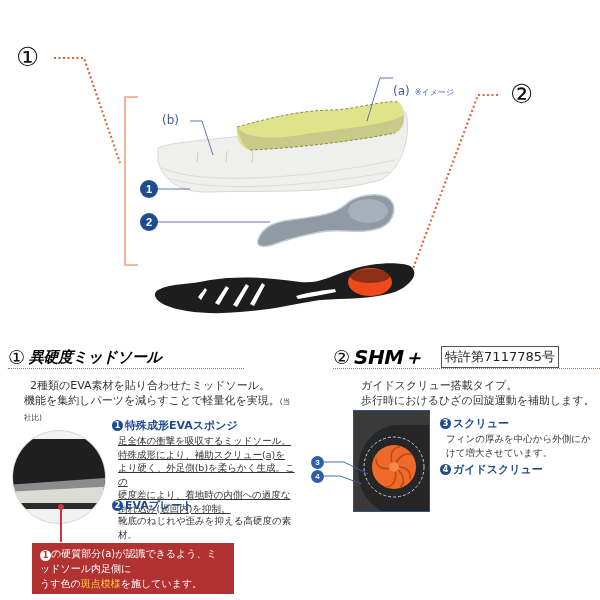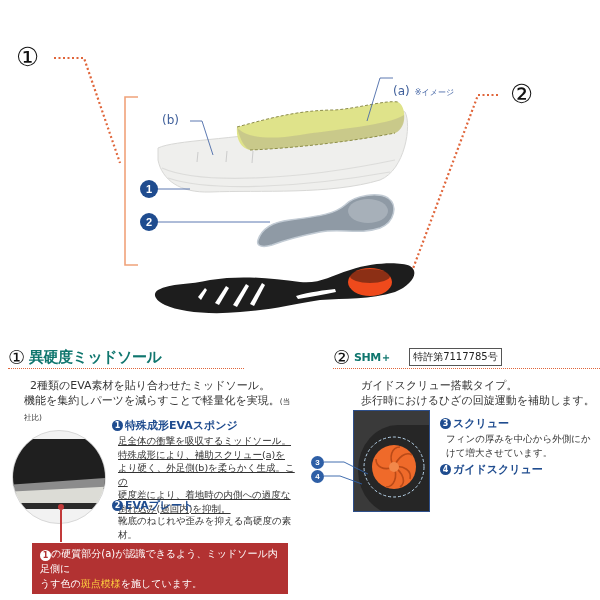--- a/index.html
+++ b/index.html
@@ -9,27 +9,27 @@
   .circled-big { font-size: 26px; color: #111; line-height: 1; font-family: "DejaVu Sans", sans-serif; }
   .label-blue { color: #3f5f9a; font-size: 12px; }
   .note-blue { color: #4a6aa8; font-size: 8px; }
   .num-badge {
     position: absolute; width: 18px; height: 18px; border-radius: 50%;
     background: #1f4c8f; color: #fff; font-weight: bold; font-size: 11px;
     display: flex; align-items: center; justify-content: center;
     font-family: "Liberation Sans", sans-serif;
   }
   .num-badge.sm { width: 13px; height: 13px; font-size: 8px; }
-  .sec-title { font-weight: bold; font-size: 15px; color: #0f766e; letter-spacing: -0.5px; }
+  .sec-title { font-weight: bold; font-size: 15px; color: #000000; letter-spacing: -0.5px; font-style: italic; }
   .dotted-rule { border-bottom: 1.5px dotted #e0653a; }
   .body-txt { font-size: 11px; line-height: 15px; color: #333; }
   .small-txt { font-size: 9.5px; line-height: 13.5px; color: #333; }
   .sub-title { font-weight: bold; font-size: 11px; color: #1f4c8f; display: flex; align-items: center; gap: 2px; }
   .sub-title .b { display: inline-flex; width: 11px; height: 11px; border-radius: 50%; background: #1f4c8f; color: #fff; font-size: 8px; align-items: center; justify-content: center; }
-  .patent { border: 1px solid #555; font-size: 10px; padding: 1px 3px; color: #222; }
+  .patent { border: 1px solid #555; font-size: 13px; padding: 1px 3px; color: #222; }
   .red-box { background: #b23232; color: #fff; font-size: 10px; line-height: 15px; padding: 3px 8px; }
   .red-box .hl { color: #ffd23f; }
   .red-box .b { display: inline-flex; width: 11px; height: 11px; border-radius: 50%; background: #fff; color: #b23232; font-size: 8px; font-weight: bold; align-items: center; justify-content: center; vertical-align: -1px; }
 </style>
 </head>
 <body>
 
 <div class="abs" style="left:0;top:0;width:600px;height:330px;">
 
   <svg class="abs" style="left:0;top:0;" width="600" height="330" viewBox="0 0 600 330">
@@ -127,34 +127,34 @@
     <div class="sub-title">
       <span class="b">2</span>
       <span>EVAプレート</span>
     </div>
     <div class="small-txt" style="padding-left:6px;margin-top:1px;">
       <div>靴底のねじれや歪みを抑える高硬度の素材。</div>
       <div>着地の安定性を高めます。</div>
     </div>
   </div>
 
-  <div class="abs red-box" style="left:32px;top:203px;width:256px;">
+  <div class="abs red-box" style="left:32px;top:203px;width:202px;">
     <div>
       <span class="b">1</span><span>の硬質部分(a)が認識できるよう、ミッドソール内足側に</span>
     </div>
     <div>
       <span>うす色の</span><span class="hl">斑点模様</span><span>を施しています。</span>
     </div>
   </div>
 </div>
 
 <div class="abs" style="left:300px;top:340px;width:300px;height:260px;">
   <div class="abs dotted-rule" style="left:33px;top:6px;width:267px;height:23px;display:flex;align-items:center;gap:4px;">
     <span style="font-size:19px;color:#111;">②</span>
-    <span class="sec-title" style="font-size:11px;">SHM＋</span>
+    <span class="sec-title" style="font-size:20px;">SHM＋</span>
     <span class="patent" style="margin-left:14px;">特許第7117785号</span>
   </div>
 
   <div class="abs body-txt" style="left:61px;top:38px;width:240px;">
     <div>ガイドスクリュー搭載タイプ。</div>
     <div>歩行時におけるひざの回旋運動を補助します。</div>
   </div>
 
   <div class="abs" style="left:53px;top:70px;width:77px;height:102px;border:1.5px solid #2e4f8a;background:#3a3a3a;overflow:hidden;">
     <div class="abs" style="left:4px;top:14px;width:80px;height:90px;border-radius:50% 0 0 50%;background:#262626;"></div>

